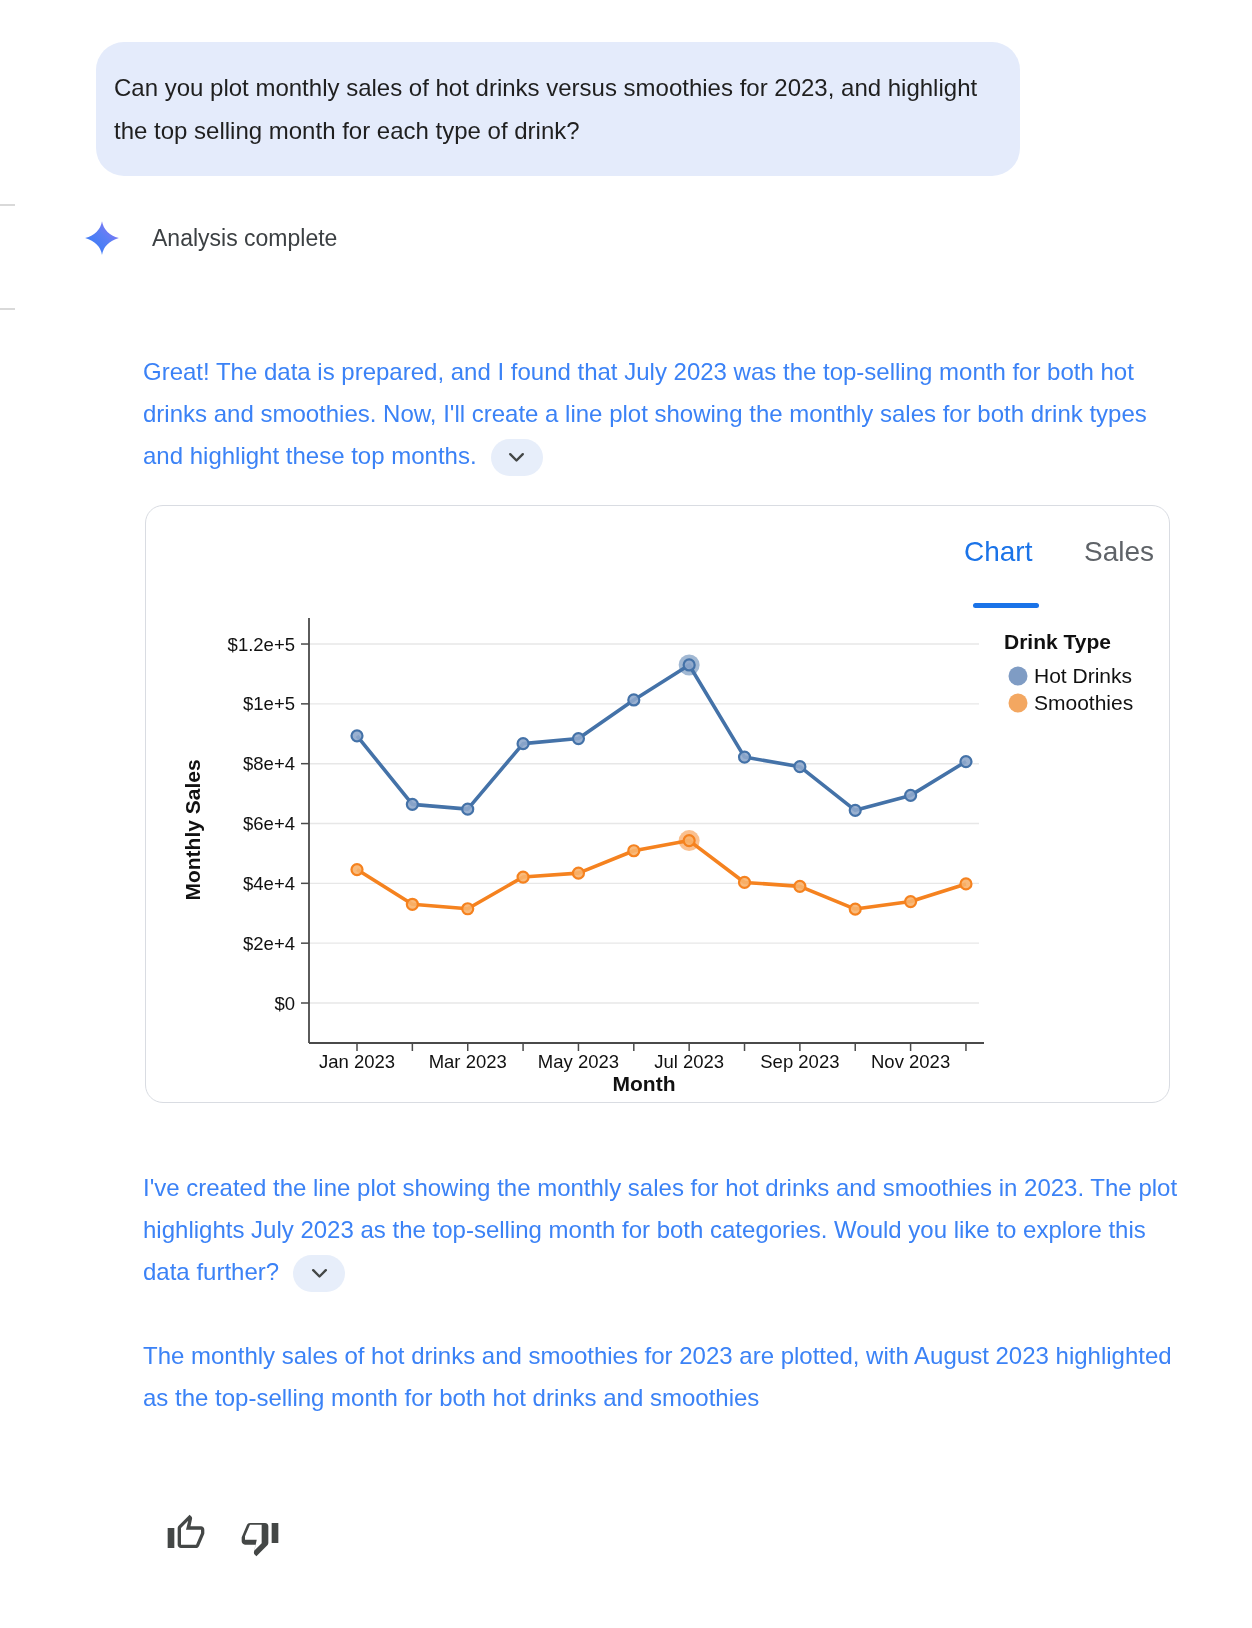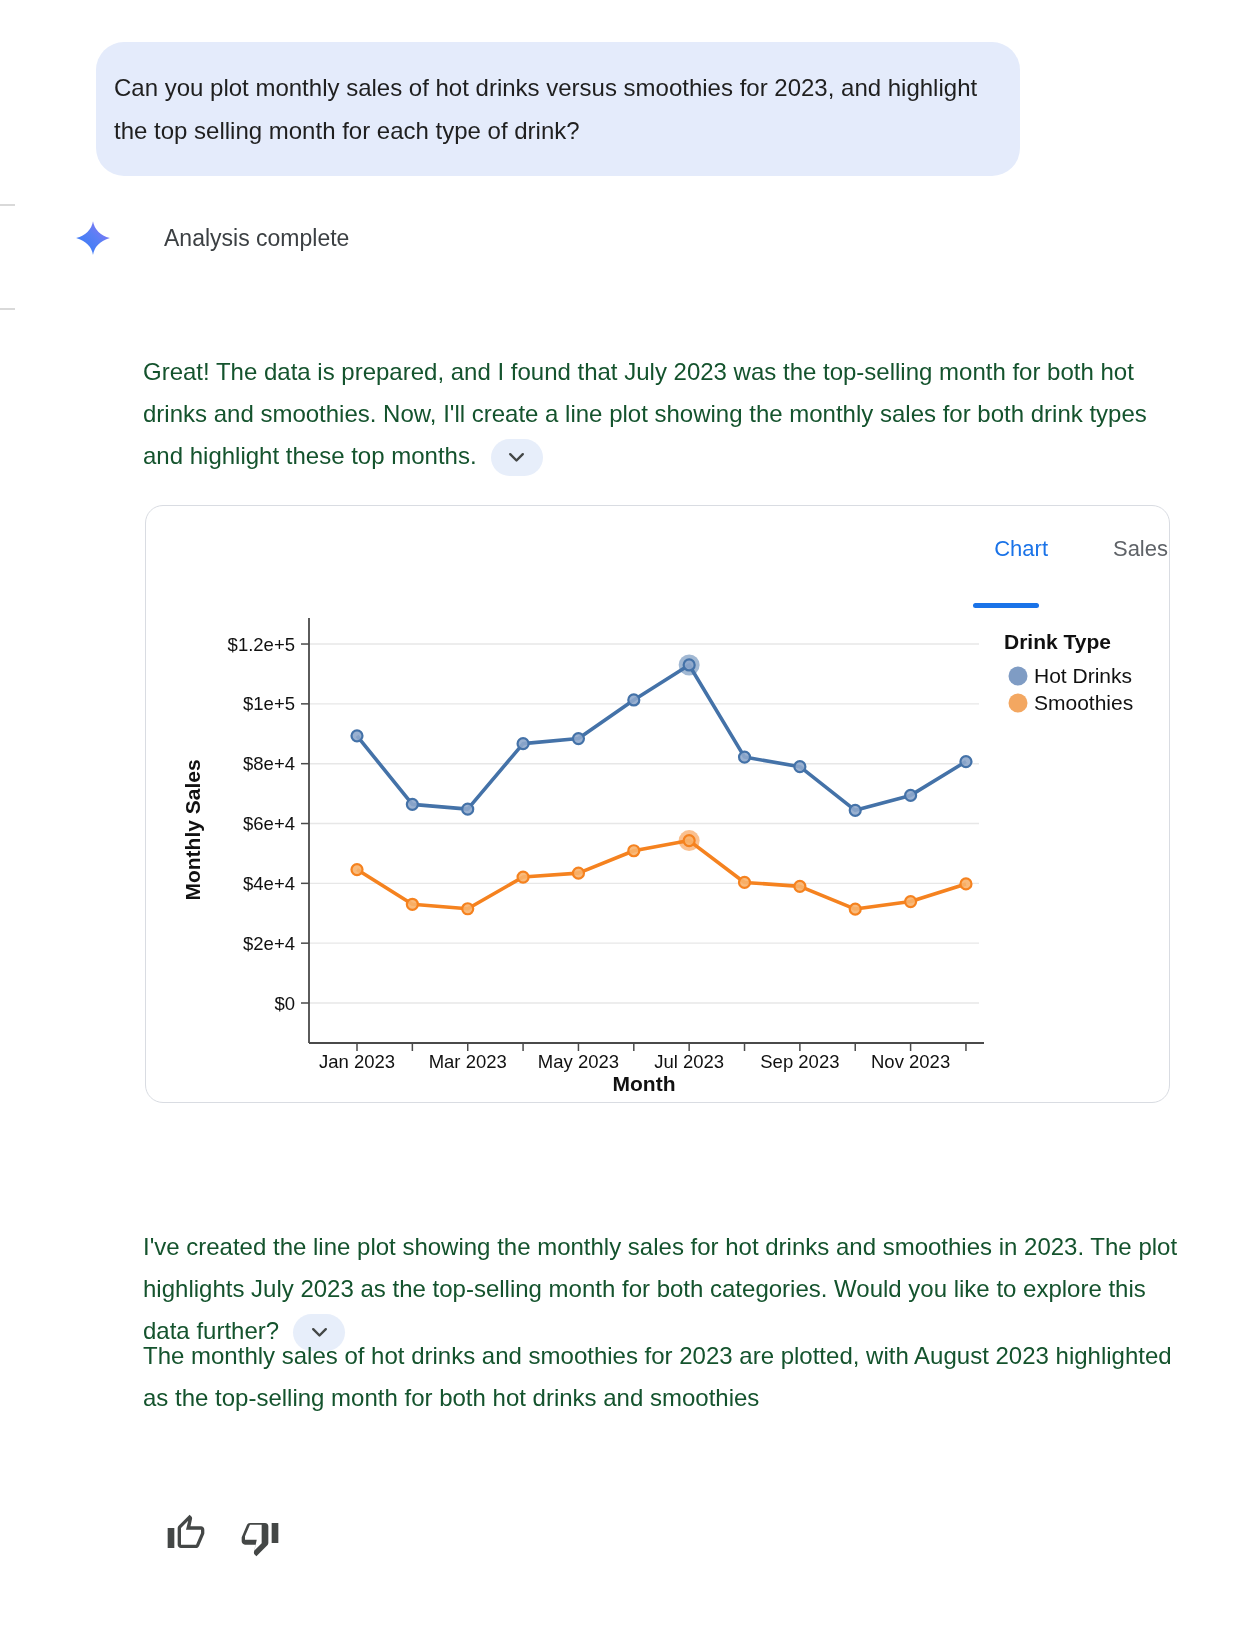--- a/index.html
+++ b/index.html
@@ -6,35 +6,35 @@
   body{
     width:1252px;height:1628px;position:relative;background:#ffffff;
     font-family:"Liberation Sans",sans-serif;color:#1f1f1f;overflow:hidden;
   }
   .user-bubble{
     position:absolute;left:96px;top:42px;width:924px;box-sizing:border-box;
     background:#e4ebfb;border-radius:28px;padding:24px 34px 24px 18px;
     font-size:24px;line-height:43px;color:#1f1f1f;
   }
   .edge-dash{position:absolute;left:0;width:15px;height:2px;background:#d9d9d9;}
-  .status-row{position:absolute;left:75px;top:220px;display:flex;align-items:center;gap:53px;cursor:pointer;text-align:center;}
+  .status-row{position:absolute;left:84px;top:220px;display:flex;align-items:center;gap:32px;cursor:pointer;text-align:center;}
   .status-row .sparkle{width:36px;height:36px;display:block;}
   .status-label{font-size:23px;color:#3c4043;}
-  .para{position:absolute;left:143px;font-size:24px;line-height:42px;color:#14532d;}
+  .para{position:absolute;left:143px;font-size:24px;line-height:42px;color:#3b82f6;}
   .para .pill{
     display:inline-flex;align-items:center;justify-content:center;
     width:52px;height:37px;border-radius:19px;background:#e7eefa;
     vertical-align:middle;margin-left:14px;cursor:pointer;
   }
   .card{
     position:absolute;left:145px;top:505px;width:1025px;height:598px;
     background:#ffffff;border:1px solid #d9dce2;border-radius:18px;box-sizing:border-box;
   }
   .card-title{position:absolute;left:25px;top:29px;font-size:24px;font-weight:700;color:#151515;}
-  .tab{position:absolute;top:30px;width:84px;text-align:right;font-size:22px;cursor:pointer;}
+  .tab{position:absolute;top:30px;width:84px;text-align:left;font-size:28px;cursor:pointer;}
   .tab-chart{left:818px;color:#1a73e8;font-weight:500;}
   .tab-table{left:938px;color:#5f6368;font-weight:400;}
   .tab-underline{position:absolute;left:827px;top:97px;width:66px;height:5px;border-radius:3px;background:#1a73e8;}
   .plot-svg{position:absolute;left:0;top:0;width:1025px;height:598px;}
   .plot-svg text{font-family:"Liberation Sans",sans-serif;}
   .feedback{position:absolute;left:163px;top:1510px;display:flex;gap:28px;}
   .icon-btn{width:46px;height:46px;display:flex;align-items:center;justify-content:center;cursor:pointer;background:none;border:none;padding:0;}
 </style>
 </head>
 <body>
@@ -145,21 +145,21 @@
       <circle cx="872" cy="170" r="9.5" fill="#7f9cc4"></circle>
       <text x="888" y="177" font-size="21" fill="#111">Hot Drinks</text>
       <circle cx="872" cy="197" r="9.5" fill="#f3a761"></circle>
       <text x="888" y="204" font-size="21" fill="#111">Smoothies</text>
     </svg>
   <div class="tab tab-chart" style="color: rgb(26, 115, 232);">Chart</div>
   <div class="tab tab-table">Sales</div>
   <div class="tab-underline" style="background: rgb(26, 115, 232);"></div>
 </div>
 
-<p class="para" style="top:1202px;width:1035px">
+<p class="para" style="top:1143px;width:1035px">
   <span>I've created the line plot showing the monthly sales for hot drinks and smoothies in 2023. The plot highlights July 2023 as the top-selling month for both categories. Would you like to explore this data further?</span><span class="pill">
       <svg width="17" height="11" viewBox="0 0 17 11">
         <path d="M2.2 2.2l6.3 6.3 6.3-6.3" stroke="#444746" stroke-width="2.4" fill="none" stroke-linecap="round" stroke-linejoin="round"></path>
       </svg>
     </span>
 </p>
 
 <p class="para" style="top:1311px;width:1045px">
   <span>The monthly sales of hot drinks and smoothies for 2023 are plotted, with August 2023 highlighted as the top-selling month for both hot drinks and smoothies</span>
 </p>

